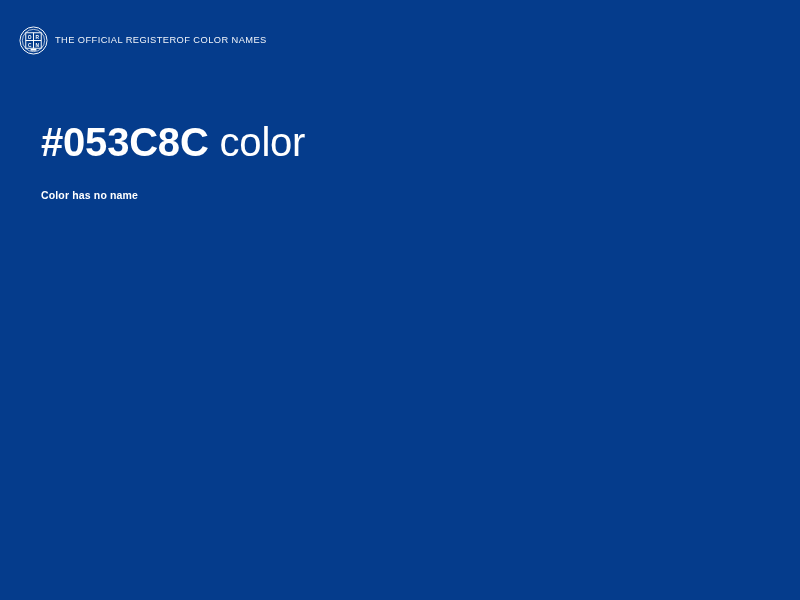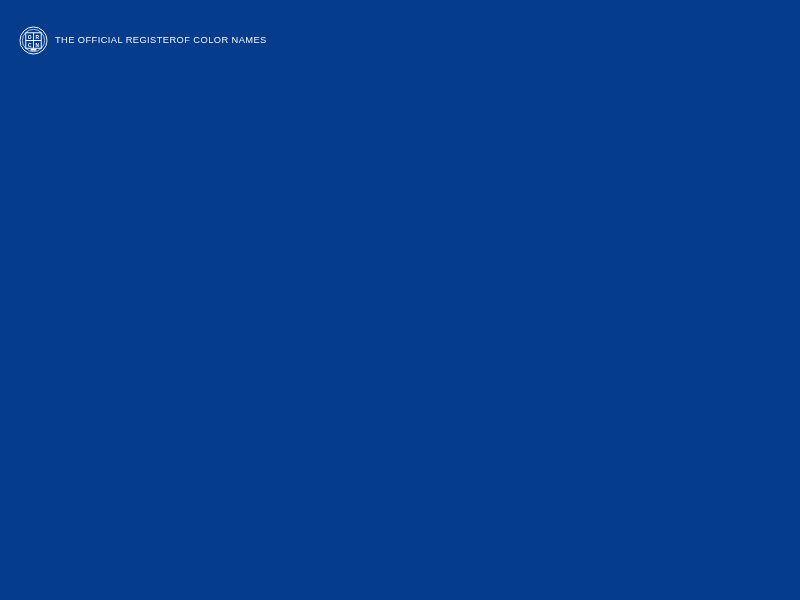--- a/index.html
+++ b/index.html
@@ -128,15 +128,19 @@
     <span class="brand-text">
       <span class="brand-line">THE OFFICIAL REGISTER</span>
       <span class="brand-line">OF COLOR NAMES</span>
     </span>
 
   </a>
 </header>
 
 <main class="content">
 
+  <h1 class="color-title">
+    <span>#053C8C</span><span> </span><span class="title-name">color</span>
+  </h1>
 
+  <p class="color-subtitle">Color has no name</p>
 
 </main>
 
 </body></html>

